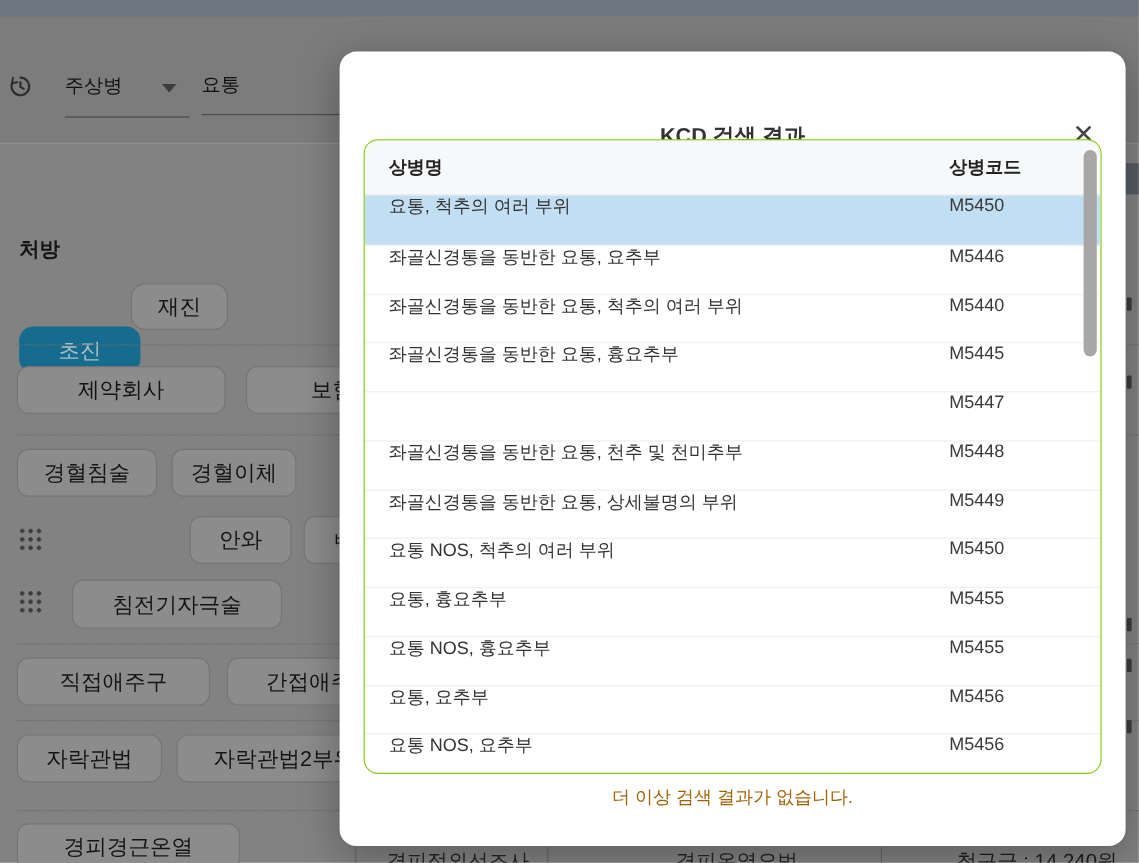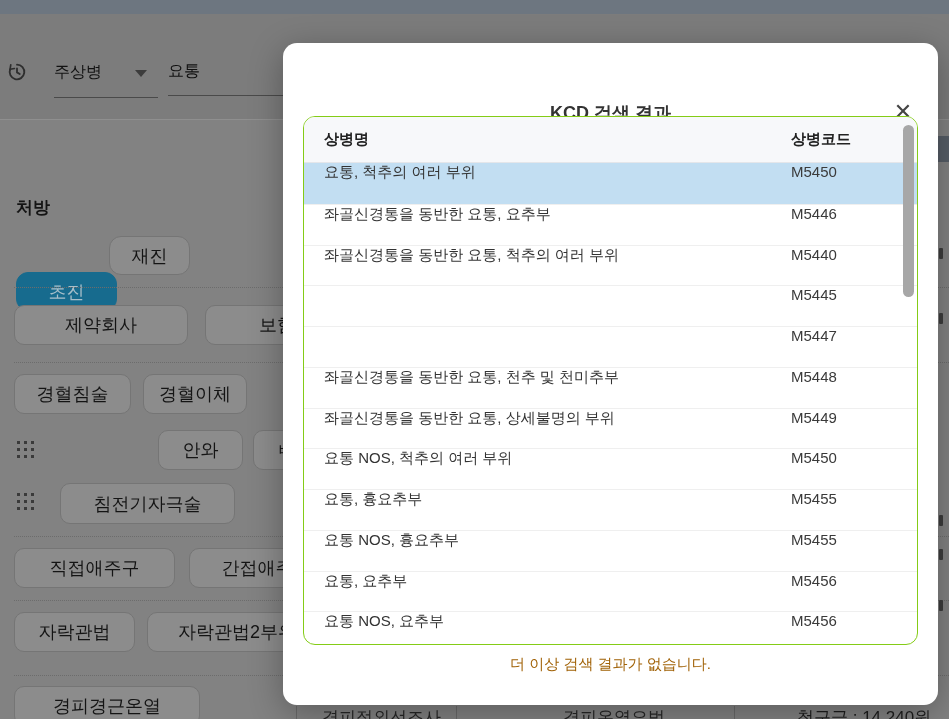--- a/index.html
+++ b/index.html
@@ -166,20 +166,21 @@
   </div>
         <div class="krow">
     <span class="kname">좌골신경통을 동반한 요통, 요추부</span>
     <span class="kcode">M5446</span>
   </div>
         <div class="krow">
     <span class="kname">좌골신경통을 동반한 요통, 척추의 여러 부위</span>
     <span class="kcode">M5440</span>
   </div>
         <div class="krow">
+    <span class="kname">좌골신경통을 동반한 요통, 흉요추부</span>
     <span class="kcode">M5445</span>
   </div>
         <div class="krow">
     <span class="kcode">M5447</span>
   </div>
         <div class="krow">
     <span class="kname">좌골신경통을 동반한 요통, 천추 및 천미추부</span>
     <span class="kcode">M5448</span>
   </div>
         <div class="krow">

